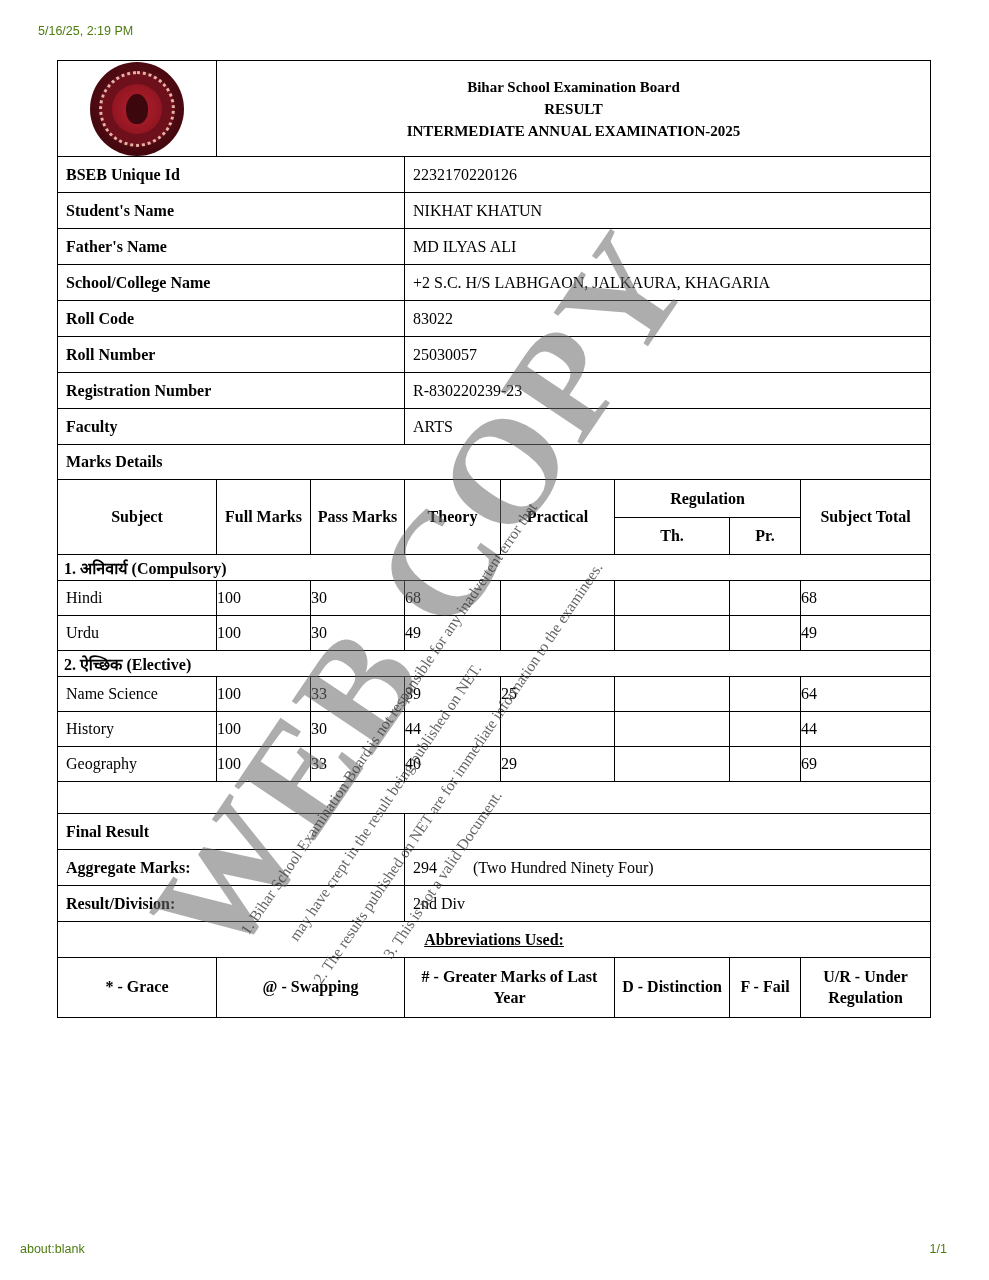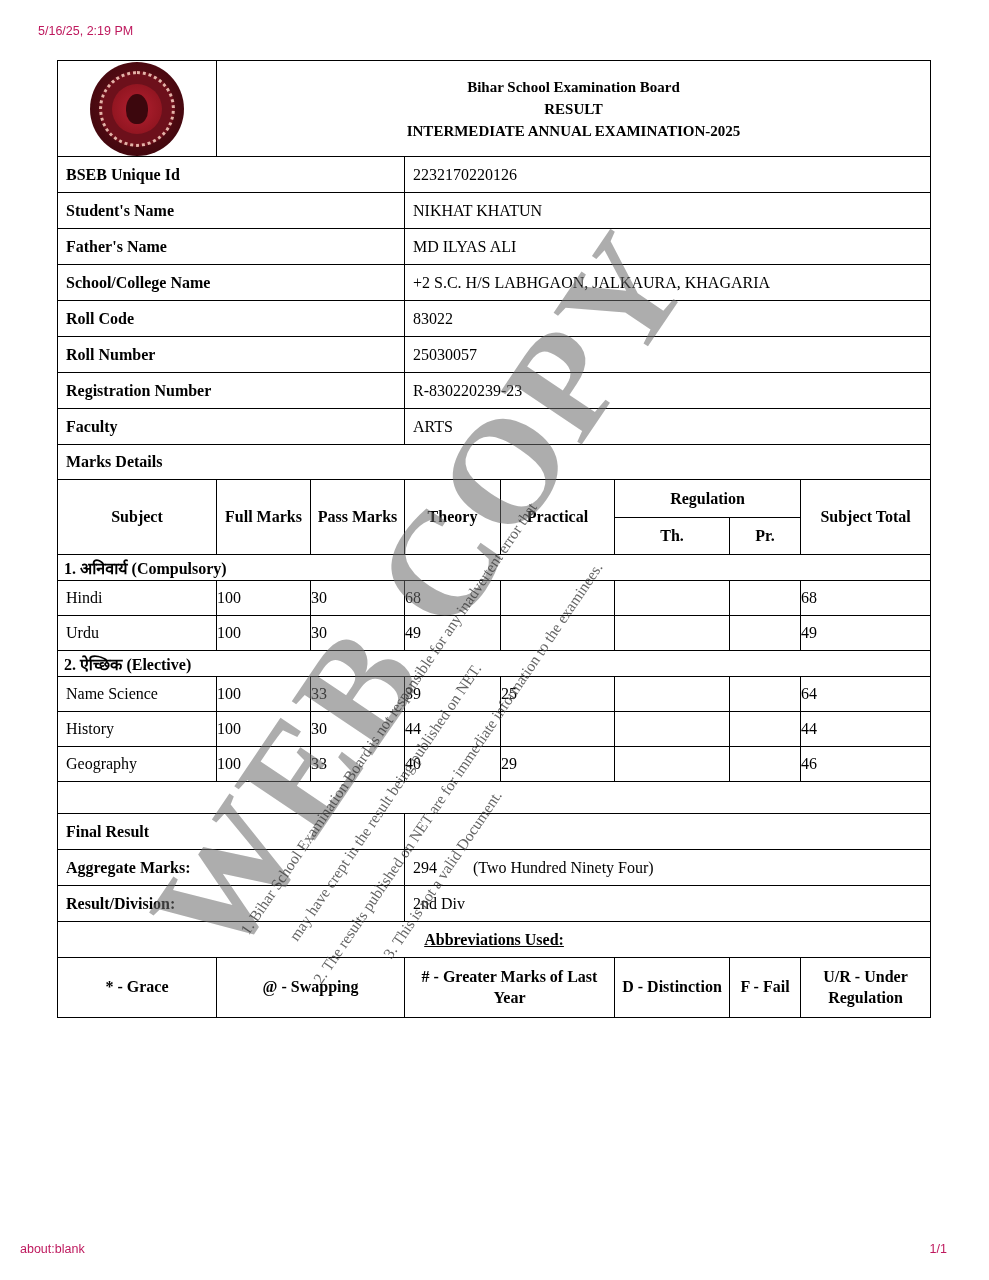--- a/index.html
+++ b/index.html
@@ -7,21 +7,21 @@
   body {
     background:#ffffff;
     position:relative;
     font-family:"Liberation Serif", serif;
     color:#000;
     overflow:hidden;
   }
   .chrome-text {
     font-family:"Liberation Sans", sans-serif;
     font-size:12.5px;
-    color:#be185d;
+    color:#4d7c0f;
   }
   .print-header   { position:absolute; left:38px;  top:24px;   }
   .print-footer-l { position:absolute; left:20px;  top:1242px; }
   .print-footer-r { position:absolute; right:42px; top:1242px; }
 
   
   table.result {
     position:absolute; left:57px; top:60px; width:873px;
     border-collapse:collapse; table-layout:fixed;
     z-index:1; background:transparent;
@@ -252,21 +252,21 @@
     <td class="num">44</td>
   </tr>
   <tr class="dr">
     <td class="subj">Geography</td>
     <td class="num">100</td>
     <td class="num">33</td>
     <td class="num">40</td>
     <td class="num">29</td>
     <td class="num"></td>
     <td class="num"></td>
-    <td class="num">46</td>
+    <td class="num">69</td>
   </tr>
 
   <tr class="spacer">
     <td colspan="8"></td>
   </tr>
 
   <tr class="final-row">
     <td class="label" colspan="3">Final Result</td>
     <td class="value" colspan="5"></td>
   </tr>

